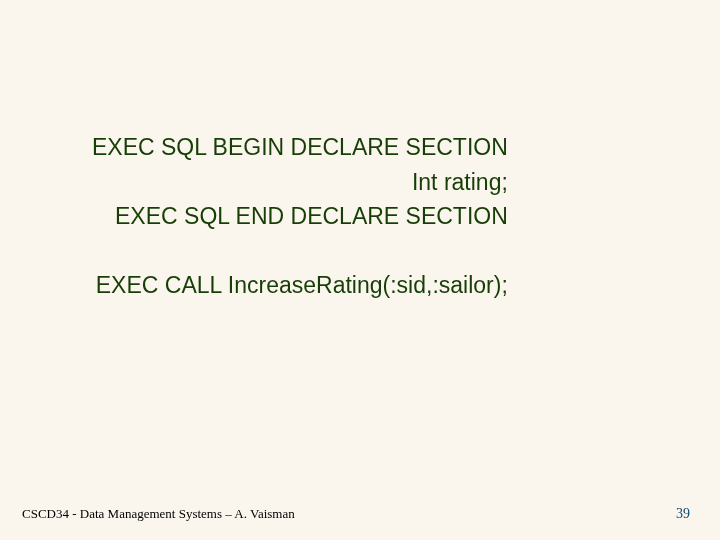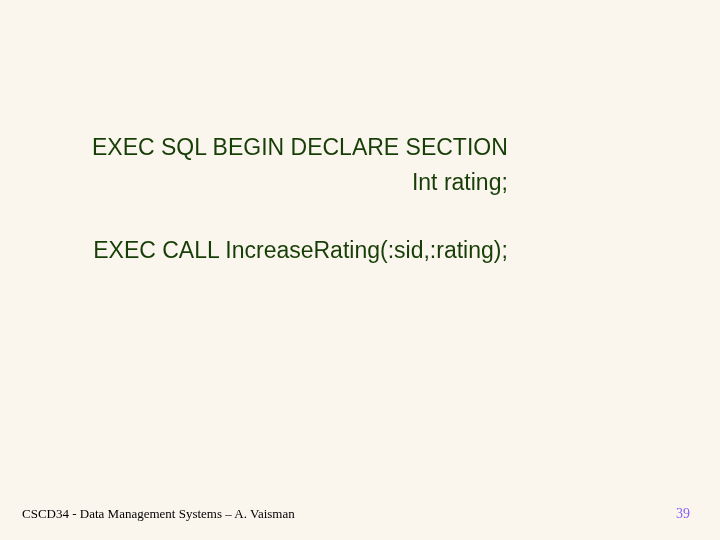--- a/index.html
+++ b/index.html
@@ -51,30 +51,31 @@
     font-family: 'Times New Roman', Georgia, serif;
     font-size: 13px;
     color: #000;
   }
   .footer-right {
     position: absolute;
     right: 30px;
     bottom: 18px;
     font-family: 'Times New Roman', Georgia, serif;
     font-size: 14px;
-    color: #8b5cf6;
+    color: #0c4a6e;
   }
 </style>
 </head>
 <body>
 
 <div class="slide">
 
   <div class="body">
     <span class="line">EXEC SQL BEGIN DECLARE SECTION</span>
     <span class="line">Int rating;</span>
+    <span class="line">EXEC SQL END DECLARE SECTION</span>
     <div class="gap"></div>
-    <span class="line">EXEC CALL IncreaseRating(:sid,:rating);</span>
+    <span class="line">EXEC CALL IncreaseRating(:sid,:sailor);</span>
   </div>
 
   <div class="footer-left">CSCD34 - Data Management Systems – A. Vaisman</div>
   <div class="footer-right">39</div>
 </div>
 
 </body></html>

